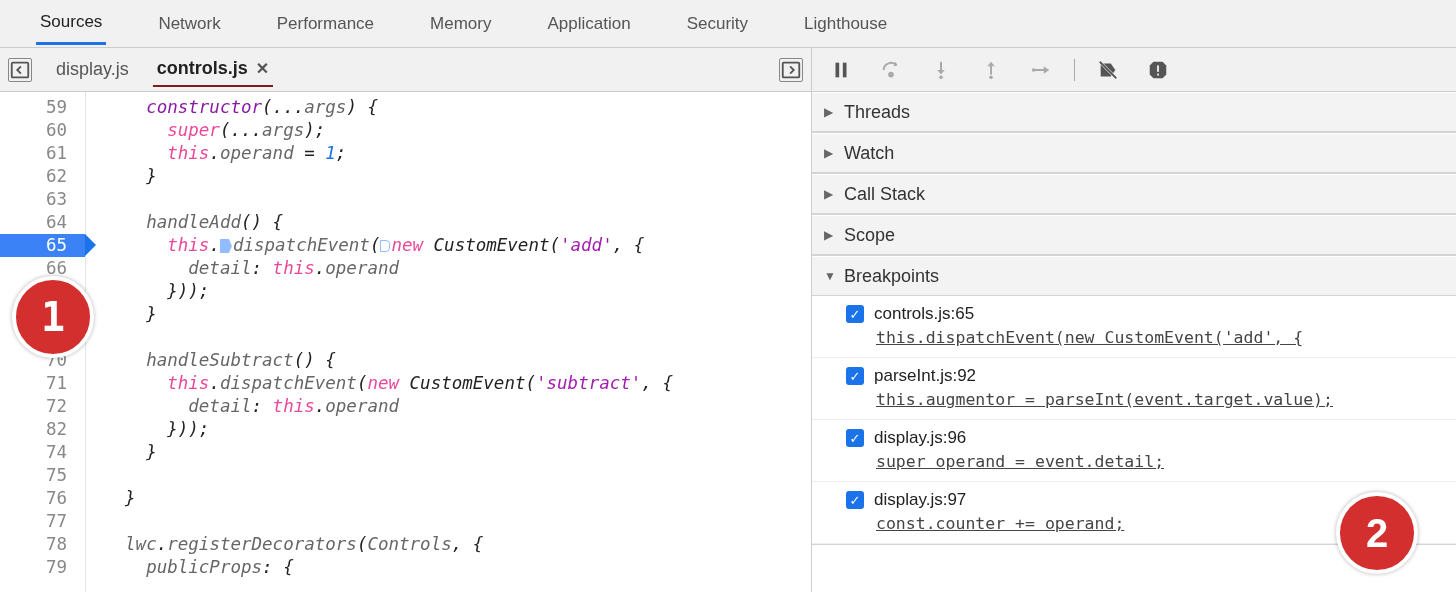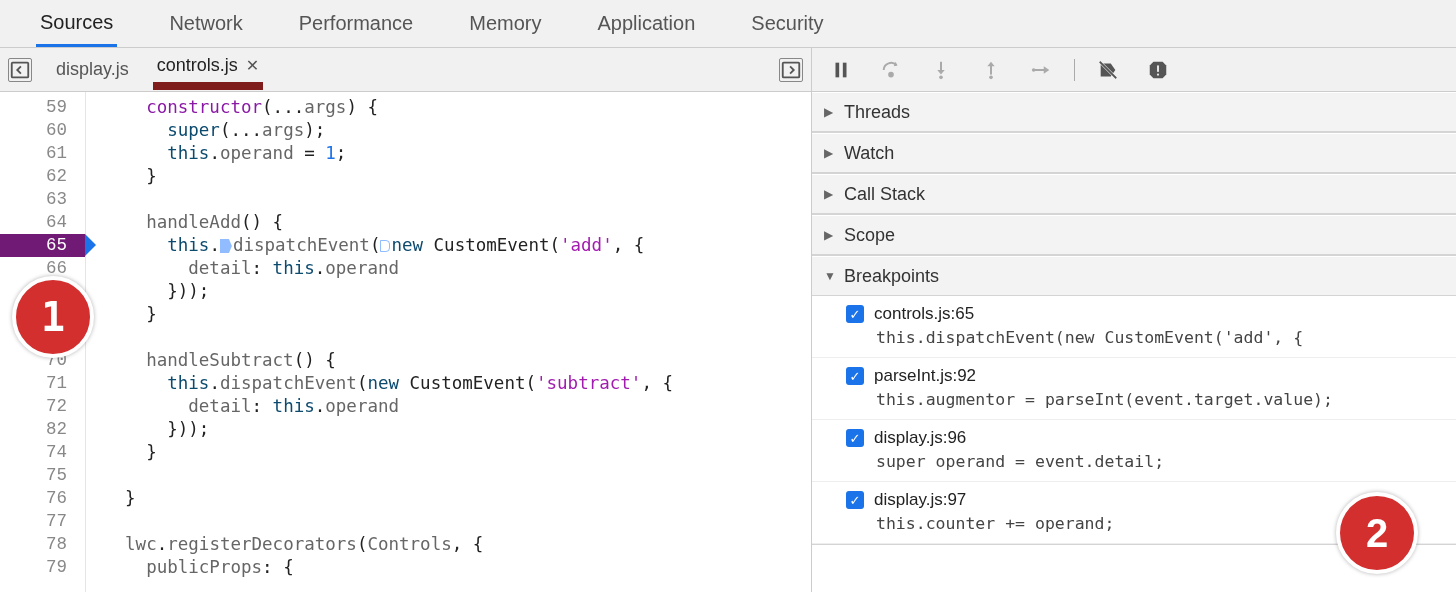--- a/index.html
+++ b/index.html
@@ -16,21 +16,21 @@
   .topbar {
     height:48px;
     border-bottom:1px solid #ccc;
     display:flex;
     align-items:center;
     padding-left:36px;
     gap:48px;
     background:#f1f1f1;
   }
   .top-tab {
-    font-size:20px;
+    font-size:17px;
     color:#555;
     cursor:pointer;
     padding:10px 4px;
   }
   .top-tab.active {
     color:#222;
     border-bottom:3px solid #1a73e8;
   }
   
   .main {
@@ -70,21 +70,22 @@
   }
   .file-tab {
     display:flex;align-items:center;gap:8px;
     font-size:18px;
     color:#555;
     padding:6px 4px;
     cursor:pointer;
   }
   .file-tab.active {
     color:#222;
-    border-bottom:8px solid #7f1d1d;
+    border-bottom:2px solid #7f1d1d;
+    font-weight:bold;
   }
   .close-x { font-size:16px;color:#555;cursor:pointer; }
   .file-tabbar .spacer { flex:1; }
   
   .code-area {
     flex:1;
     display:flex;
     font-family: Menlo, Consolas, monospace;
     font-size:17.5px;
     line-height:23px;
@@ -94,42 +95,43 @@
   }
   .gutter {
     width:86px;
     text-align:right;
     color:#888;
     padding-top:4px;
     user-select:none;
     background:#fff;
     border-right:1px solid #e5e5e5;
   }
-  .gutter div { padding-right:18px; height:23px;font-family:Liberation Mono, monospace; }
+  .gutter div { padding-right:18px; height:23px; }
   .gutter .bp-line {
-    background:#701a75;
+    background:#3b82f6;
     color:#fff;
     position:relative;
   }
   .gutter .bp-line::after {
     content:"";
     position:absolute;
     right:-11px; top:0;
     width:0;height:0;
     border-top:11.5px solid transparent;
     border-bottom:11.5px solid transparent;
     border-left:11px solid #1a73e8;
   }
   .code {
     padding:4px 0 1px 18px;
     white-space:pre;
     position:relative;
+    font-style:italic;
   }
   .code-line { height:23px; }
-  .kw   { color:#0c4a6e; }        
+  .kw   { color:#ec4899; }        
   .kw2  { color:#8a1aa5; }        
   .num  { color:#1a73e8; }
   .str  { color:#a21caf; }
   .id   { color:#666; }
   .marker {
     display:inline-block;
     width:12px;height:14px;
     background:#4790ff;
     margin-right:1px;
     opacity:0.6;
@@ -205,40 +207,42 @@
     display:flex;align-items:center;gap:10px;
     font-size:17px;
     color:#222;
   }
   .bp-item .row2 {
     font-family: Menlo, Consolas, monospace;
     font-size:16.5px;
     color:#444;
     padding-left:30px;
     padding-top:4px;
+    text-decoration:underline;
   }
   .chk {
     width:18px;height:18px;
     border-radius:3px;
     background:#1a73e8;
     display:flex;align-items:center;justify-content:center;
     color:#fff;font-size:13px;
     flex-shrink:0;
   }
 </style>
 </head>
 <body>
 
 <div class="topbar">
   <div class="top-tab active">Sources</div>
   <div class="top-tab">Network</div>
   <div class="top-tab">Performance</div>
   <div class="top-tab">Memory</div>
   <div class="top-tab">Application</div>
   <div class="top-tab">Security</div>
+  <div class="top-tab">Lighthouse</div>
 </div>
 
 <div class="main">
 
   <div class="left-pane">
 
     <div class="file-tabbar">
       <div class="nav-icon">
         <svg viewBox="0 0 24 24" fill="none" stroke="#555" stroke-width="2">
           <rect x="3" y="4" width="18" height="16" rx="1"></rect>
@@ -396,21 +400,21 @@
               <span class="chk">✓</span>
               <span>display.js:96</span>
             </div>
             <div class="row2">super operand = event.detail;</div>
           </div>
           <div class="bp-item">
             <div class="row1">
               <span class="chk">✓</span>
               <span>display.js:97</span>
             </div>
-            <div class="row2">this.counter += operand;</div>
+            <div class="row2">const.counter += operand;</div>
           </div>
         </div>
 
       <div class="callout" style="right:38px;top:236px;">2</div>
     </div>
 
   </div>
 </div>
 
 </body></html>

